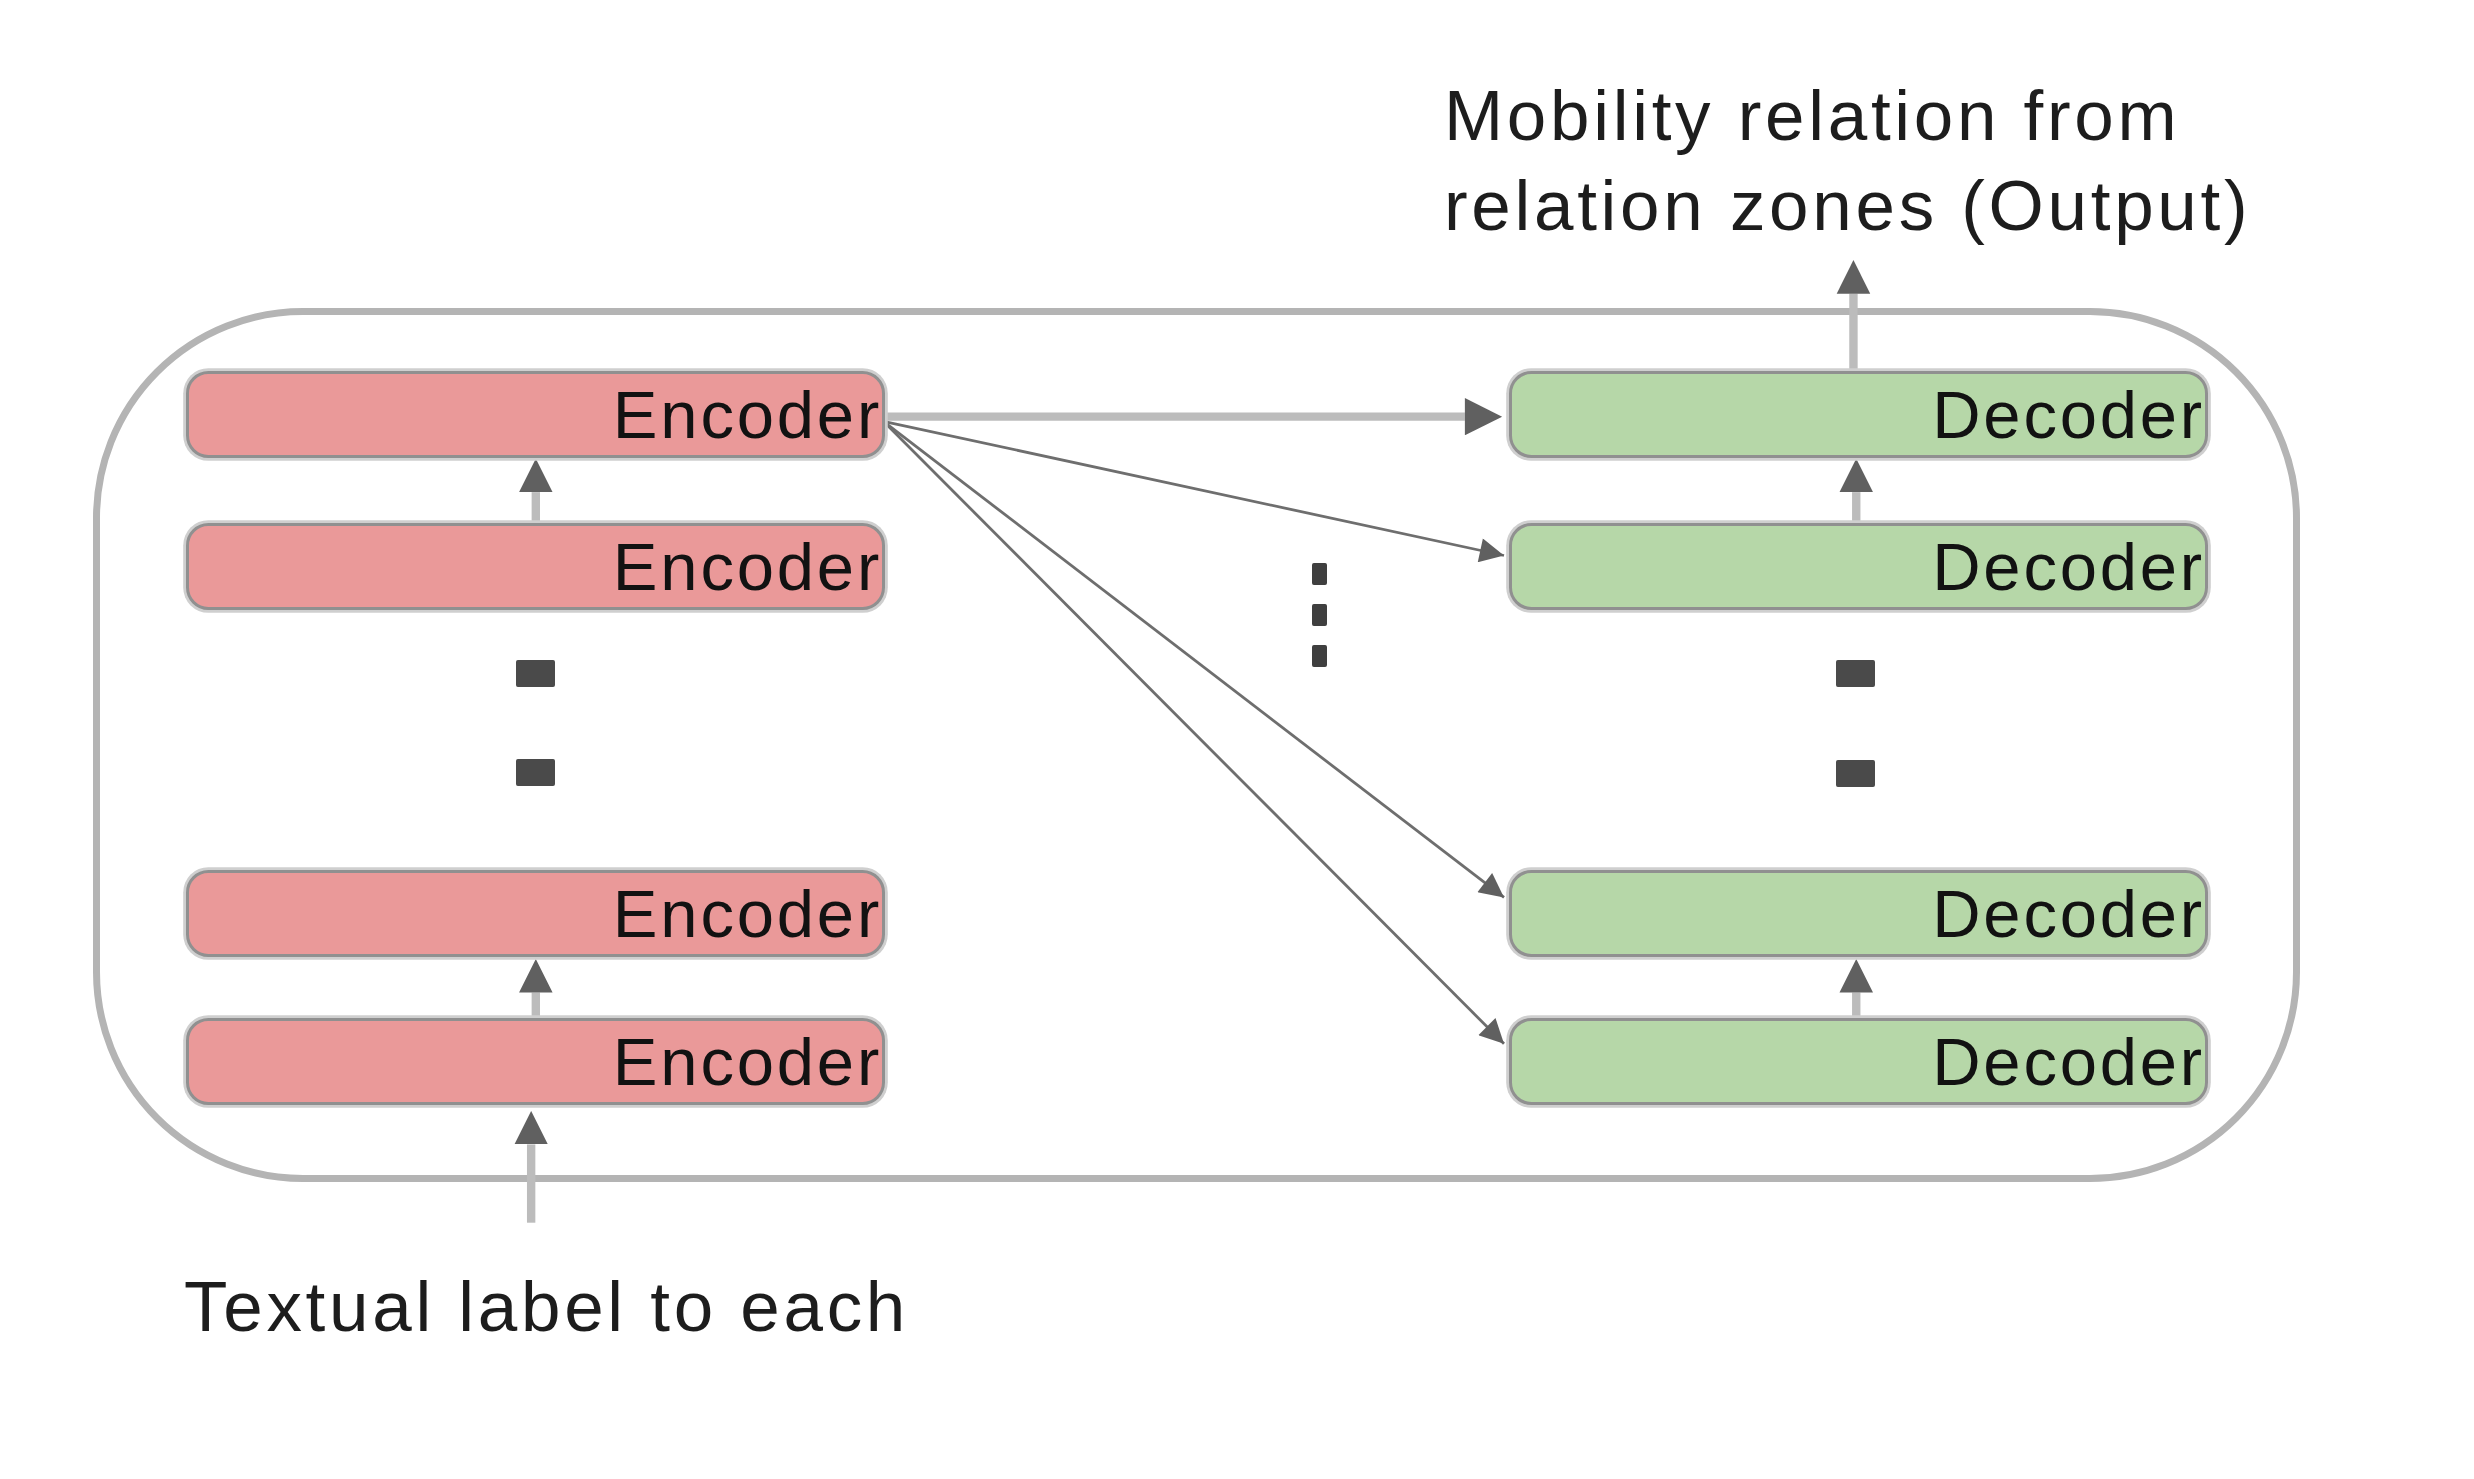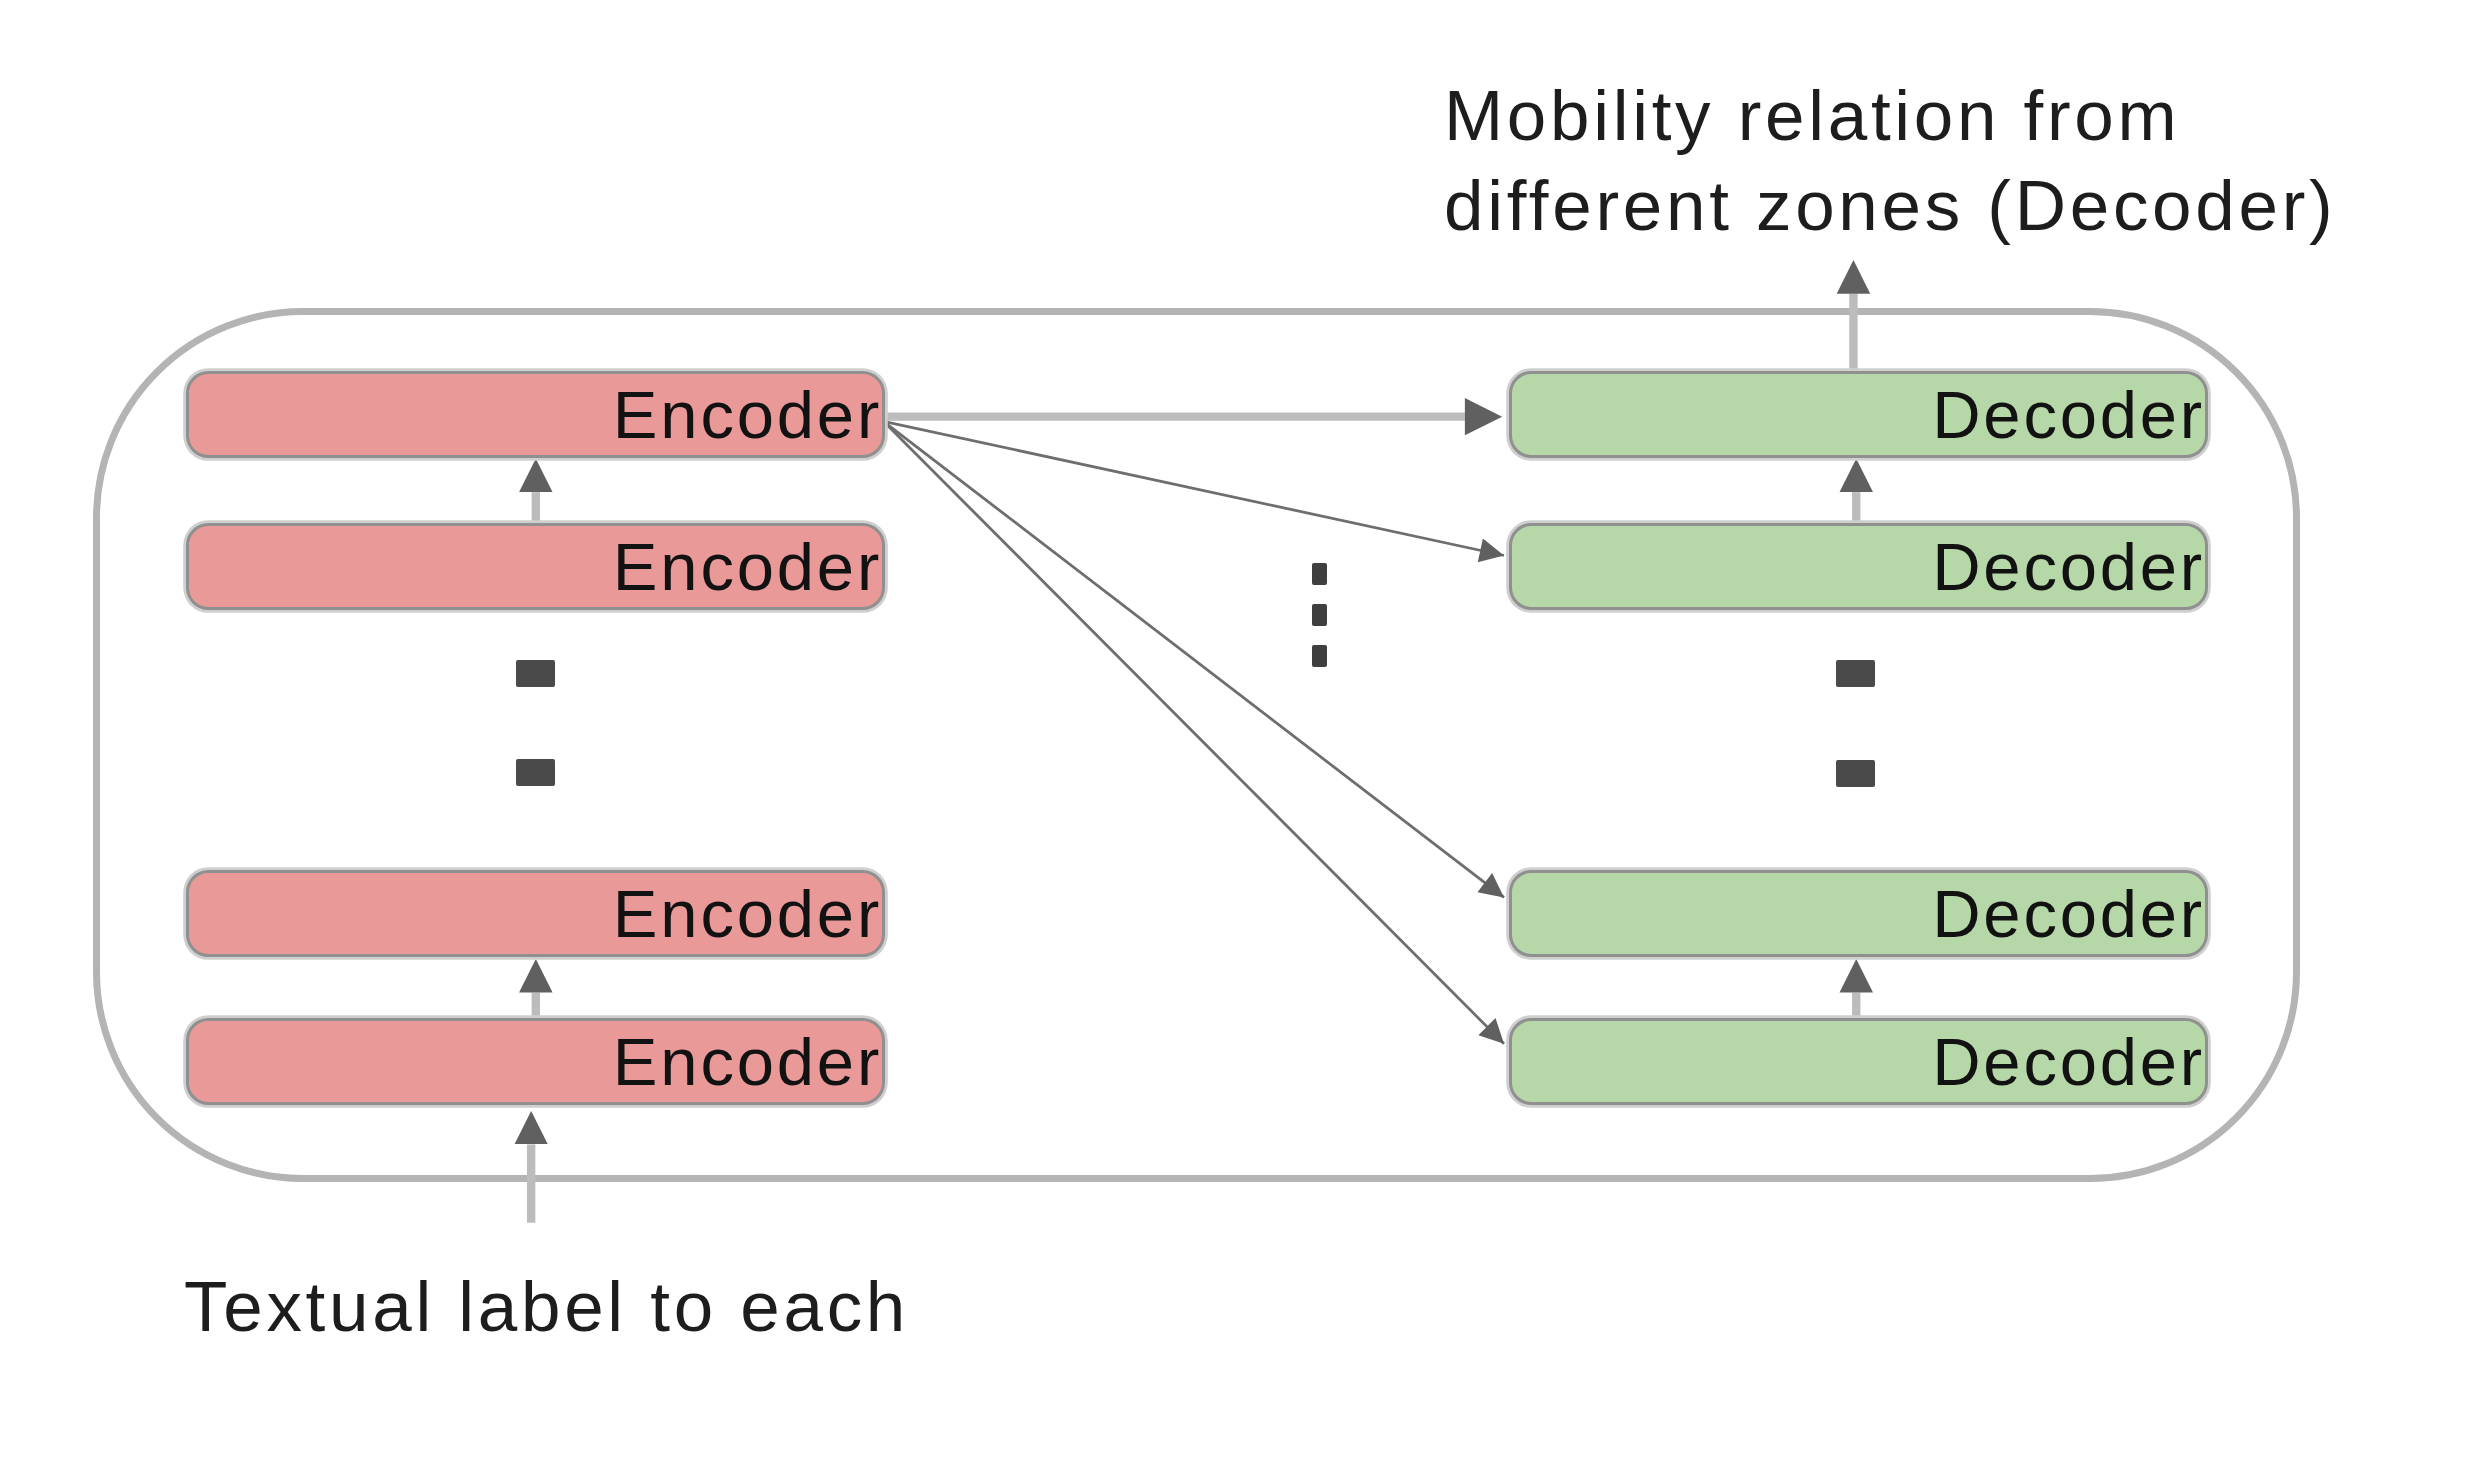--- a/index.html
+++ b/index.html
@@ -44,21 +44,21 @@
   }
   .dot-small{ width:15px; height:22.4px; background:#3F3F3F; }
 </style>
 </head>
 <body>
 
 <div class="stage">
 
   <div class="outer-label output-label">
     <div>Mobility relation from</div>
-    <div>different zones (Decoder)</div>
+    <div>relation zones (Output)</div>
   </div>
 
   <div class="outer-label input-label">
     <div>Textual label to each</div>
   </div>
 
   <div class="container-frame"></div>
 
   <svg class="arrow-layer" width="2475" height="1480" viewBox="0 0 2656 1588" xmlns="http://www.w3.org/2000/svg">
     <defs>

